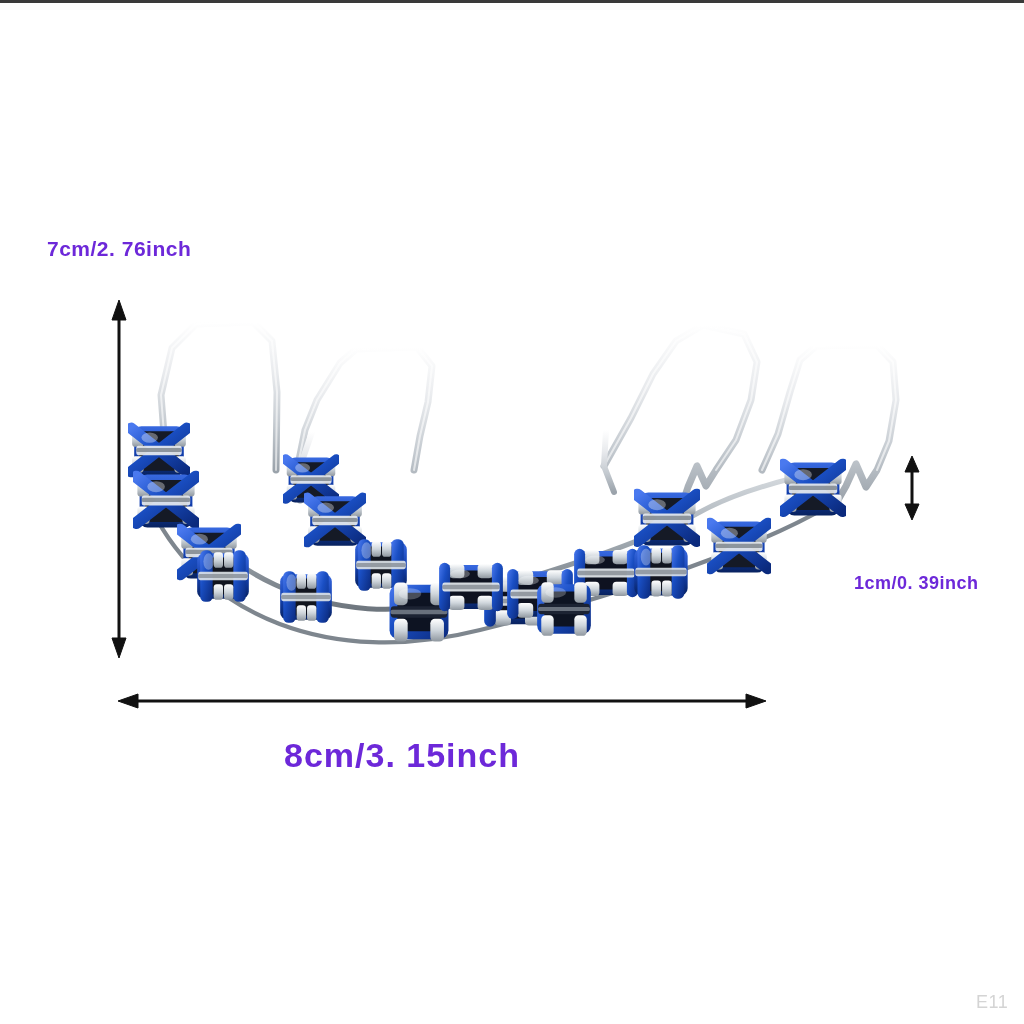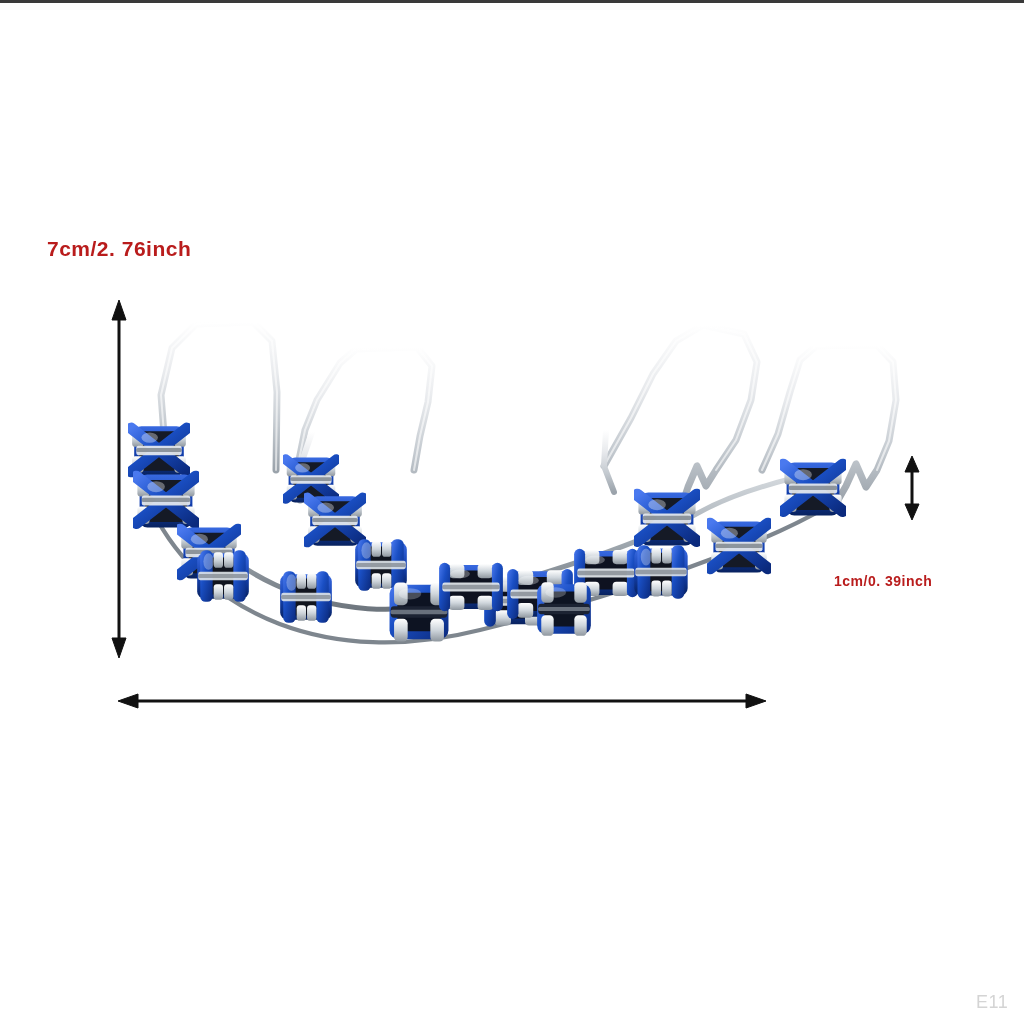--- a/index.html
+++ b/index.html
@@ -29,34 +29,34 @@
   }
   #product-svg {
     position: absolute;
     left: 0;
     top: 0;
     width: 1024px;
     height: 1024px;
   }
   .dim-label {
     position: absolute;
-    color: #b91c1c;
+    color: #6d28d9;
     white-space: nowrap;
     letter-spacing: 0.5px;
     font-weight: 700;
   }
   #label-height {
     left: 47px;
     top: 237px;
     font-size: 21px;
   }
   #label-bracket {
-    left: 834px;
+    left: 854px;
     top: 573px;
-    font-size: 14px;
+    font-size: 18px;
   }
   #label-width {
     left: 284px;
     top: 736px;
     font-size: 34px;
     letter-spacing: 1px;
   }
   #watermark {
     position: absolute;
     left: 976px;
@@ -247,16 +247,17 @@
         <polygon points="912,456 905,472 919,472"></polygon>
         <polygon points="912,520 905,504 919,504"></polygon>
       </g>
     </g>
   </svg>
 
   <div class="dim-label" id="label-height">7cm/2. 76inch</div>
 
   <div class="dim-label" id="label-bracket">1cm/0. 39inch</div>
 
+  <div class="dim-label" id="label-width">8cm/3. 15inch</div>
 
   <div id="watermark">E11</div>
 
 </div>
 
 </body></html>

